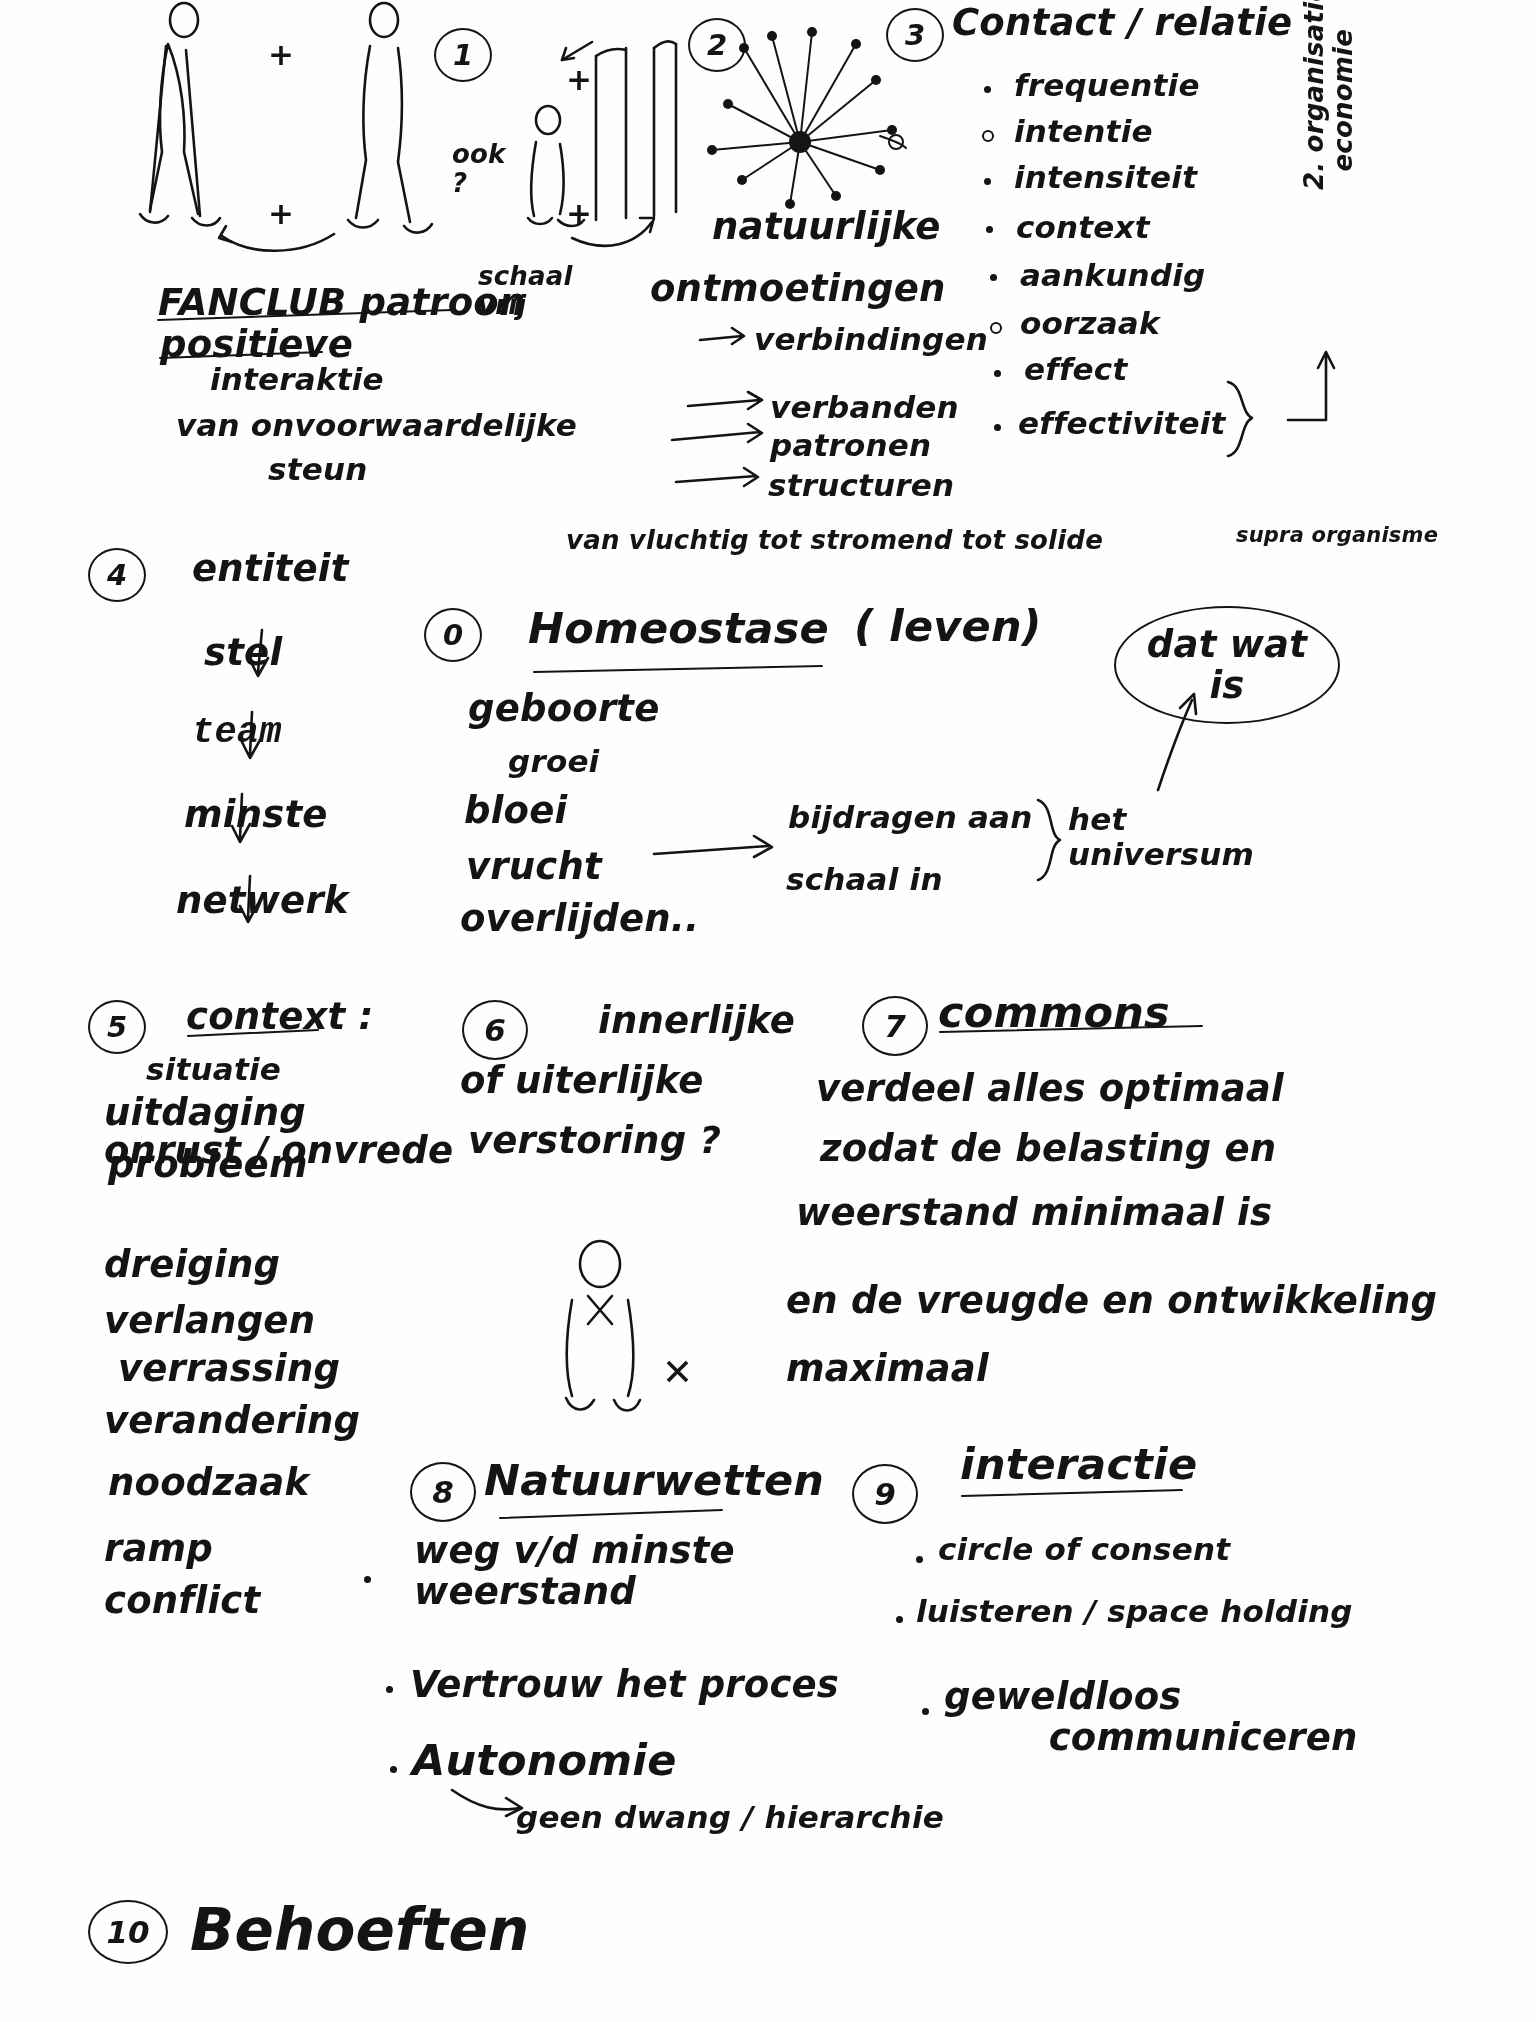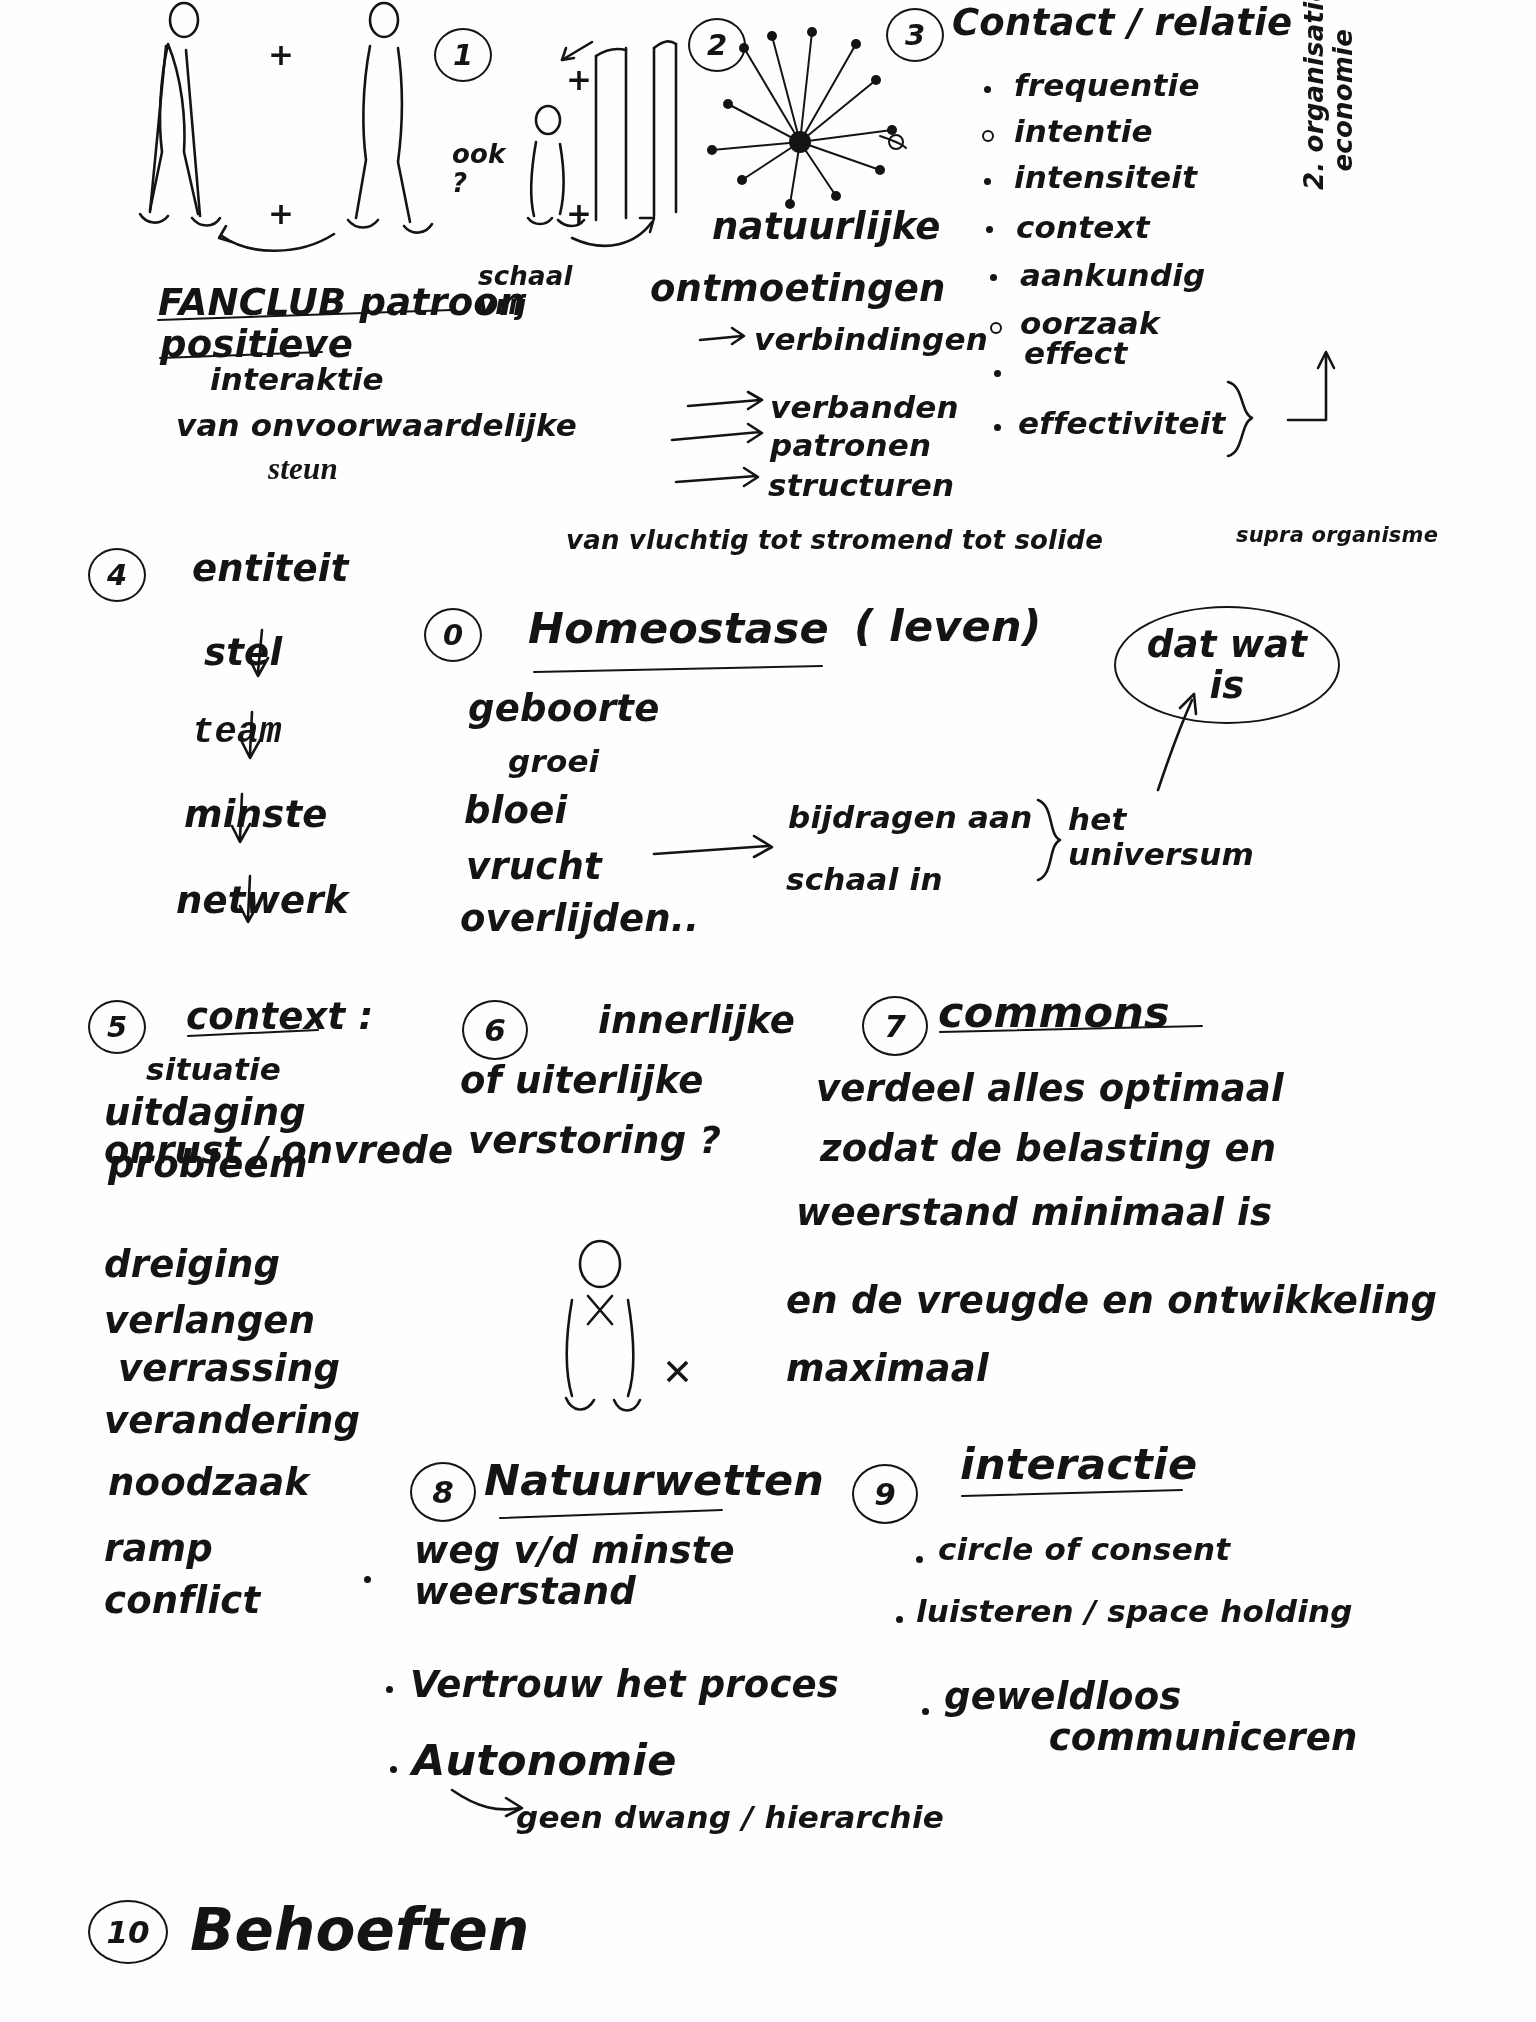--- a/index.html
+++ b/index.html
@@ -216,21 +216,21 @@
 vrij</div>
   <div class="hw ink lg" style="left:268px; top:37px;">+</div>
   <div class="hw ink lg" style="left:268px; top:196px;">+</div>
   <div class="hw ink lg" style="left:566px; top:196px;">+</div>
   <div class="hw ink lg" style="left:566px; top:62px;">+</div>
 
   <div class="hw ink xl" style="left:158px; top:282px;">FANCLUB patroon</div>
   <div class="hw ink xl" style="left:160px; top:324px;">positieve</div>
   <div class="hw ink lg" style="left:210px; top:362px;">interaktie</div>
   <div class="hw ink lg" style="left:176px; top:408px;">van onvoorwaardelijke</div>
-  <div class="hw ink lg" style="left:268px; top:452px;font-family:Liberation Serif, serif;">steun</div>
+  <div class="hw ink lg" style="left:268px; top:452px;">steun</div>
 
   <div class="circ s2" style="left:688px; top:18px;">2</div>
   <div class="hw ink xl" style="left:712px; top:206px;">natuurlijke</div>
   <div class="hw ink xl" style="left:650px; top:268px;">ontmoetingen</div>
   <div class="hw ink lg" style="left:754px; top:322px;">verbindingen</div>
   <div class="hw ink lg" style="left:770px; top:390px;">verbanden</div>
   <div class="hw ink lg" style="left:770px; top:428px;">patronen</div>
   <div class="hw ink lg" style="left:768px; top:468px;">structuren</div>
   <div class="hw ink md" style="left:566px; top:526px;">van vluchtig tot stromend tot solide</div>
   <div class="hw ink sm" style="left:1236px; top:524px;">supra organisme</div>
@@ -250,21 +250,21 @@
   <span class="bullet" style="left:986px; top:226px;"></span>
   <div class="hw ink lg" style="left:1016px; top:210px;">context</div>
 
   <span class="bullet" style="left:990px; top:274px;"></span>
   <div class="hw ink lg" style="left:1020px; top:258px;">aankundig</div>
 
   <span class="bullet hollow" style="left:990px; top:322px;"></span>
   <div class="hw ink lg" style="left:1020px; top:306px;">oorzaak</div>
 
   <span class="bullet" style="left:994px; top:370px;"></span>
-  <div class="hw ink lg" style="left:1024px; top:336px;">effect</div>
+  <div class="hw ink lg" style="left:1024px; top:352px;">effect</div>
 
   <span class="bullet" style="left:994px; top:424px;"></span>
   <div class="hw ink lg" style="left:1018px; top:406px;">effectiviteit</div>
 
   <div class="hw ink md rot-right" style="left:1300px; top:190px;">2. organisatie
   economie</div>
 
   <div class="circ s2" style="left:88px; top:548px;">4</div>
   <div class="hw ink xl" style="left:192px; top:548px;">entiteit</div>
   <div class="hw ink xl" style="left:204px; top:632px;">stel</div>

